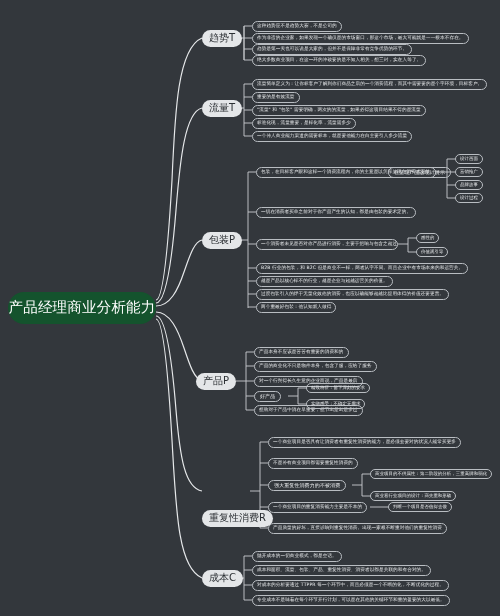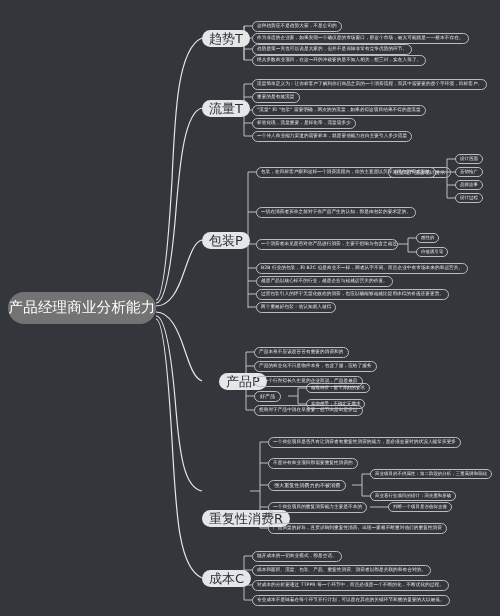--- a/index.html
+++ b/index.html
@@ -41,35 +41,35 @@
     box-sizing: border-box;
     white-space: nowrap;
     line-height: 1.05;
   }
   
   .root {
     left: 8px;
     top: 292px;
     width: 148px;
     height: 32px;
-    background: #737373;
+    background: #14532d;
     border-radius: 16px;
     color: #ffffff;
     font-size: 14.5px;
     display: flex;
     align-items: center;
     justify-content: center;
     letter-spacing: 0.2px;
   }
   
   .branch {
     background: #e4e6e8;
     color: #2b2f33;
     border-radius: 10px;
-    font-size: 13px;
+    font-size: 10px;
     height: 17px;
     display: flex;
     align-items: center;
     justify-content: center;
     padding: 0 7px;
   }
   
   .leaf {
     border: 0.8px solid #b9bdc2;
     color: #e9ebed;
@@ -179,21 +179,21 @@
 
   <div class="node leaf mid" style="left:388px;top:167px;">在呈现产品这现计展示</div>
   <div class="node leaf sub" style="left:455px;top:154px;">设计画面</div>
   <div class="node leaf sub" style="left:455px;top:167px;">营销推广</div>
   <div class="node leaf sub" style="left:455px;top:180px;">品牌故事</div>
   <div class="node leaf sub" style="left:455px;top:193px;">设计过程</div>
 
   <div class="node leaf sub" style="left:416px;top:233px;">感性的</div>
   <div class="node leaf sub" style="left:416px;top:247px;">价值观引导</div>
 
-  <div class="node branch" style="left:219px;top:373px;">产品P</div>
+  <div class="node branch" style="left:196px;top:373px;">产品P</div>
   <div class="node leaf" style="left:254px;top:347px;max-width:242px;">产品本身不应该是苦苦有重要的消费和的</div>
   <div class="node leaf" style="left:254px;top:361px;max-width:242px;">产品的商业化不只是物件本身，包含了服，应给了服务</div>
   <div class="node leaf" style="left:254px;top:376px;max-width:242px;">对一个行舆得长久生意的企业而说，产品是最后</div>
   <div class="node leaf mid" style="left:254px;top:391px;">好产品</div>
   <div class="node leaf" style="left:254px;top:405px;max-width:242px;">想致对于产品中消在早重要，想节出是出是多过</div>
   <div class="node leaf sub" style="left:306px;top:383px;">精致特征：留下深刻的要求</div>
   <div class="node leaf sub" style="left:306px;top:399px;">实物感受：不确定无需求</div>
 
   <div class="node branch" style="left:202px;top:510px;">重复性消费R</div>
   <div class="node leaf" style="left:268px;top:437px;max-width:228px;">一个商业项目是否具有让消费者有重复性消费的能力，是必须去要对的状况人能常买更多</div>

